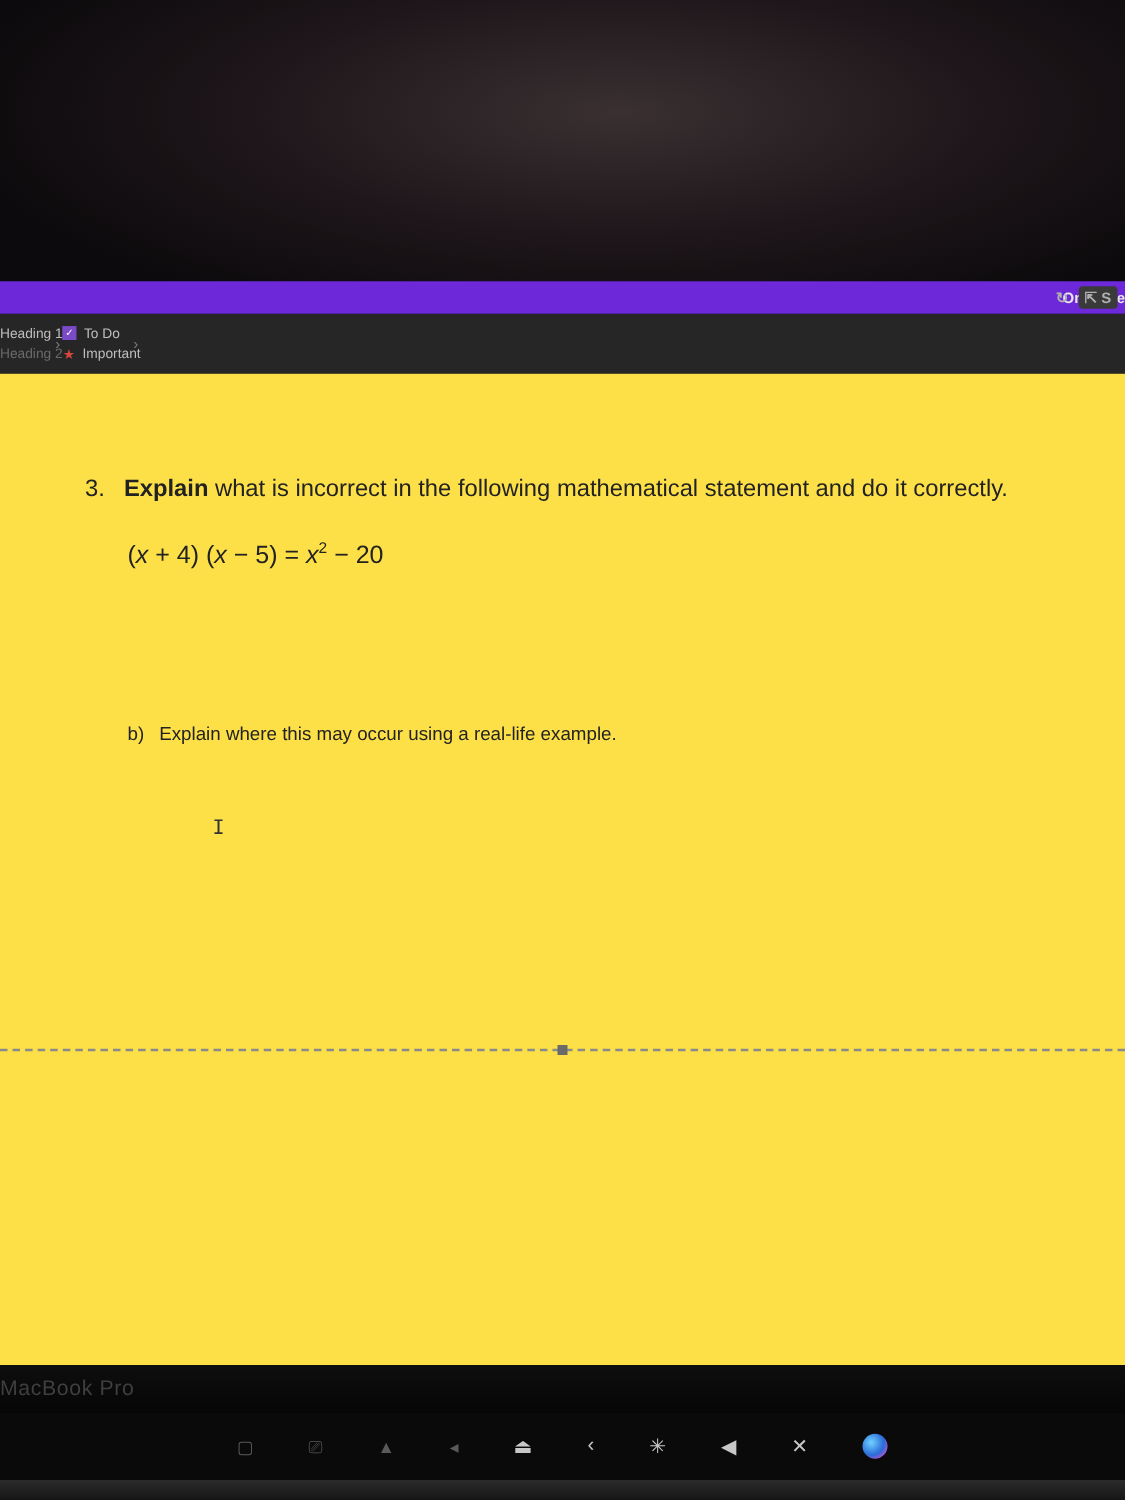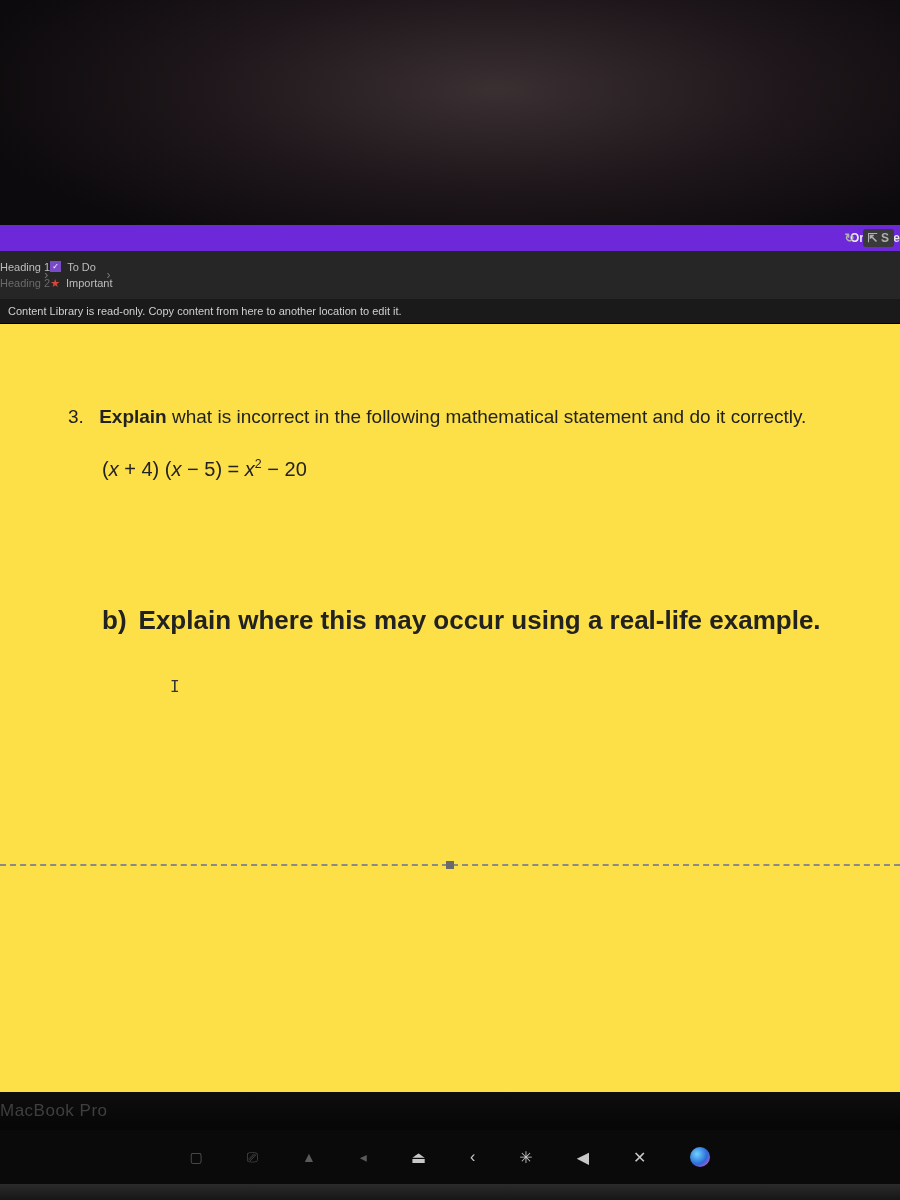--- a/index.html
+++ b/index.html
@@ -115,21 +115,21 @@
   .q3 { margin-bottom: 26px; }
   .q3 .num { font-weight: 400; margin-right: 10px; }
   .q3 .lead { font-weight: 700; }
   .equation {
     font-family: Liberation Sans, sans-serif;
     font-size: 20px;
     margin: 10px 0 0 34px;
   }
   .equation sup { font-size: 0.62em; vertical-align: super; line-height: 0; }
   .equation .xi { font-style: italic; }
-  .qb { margin-top: 120px; margin-left: 34px; font-size: 26px; font-weight: bold; }
+  .qb { margin-top: 120px; margin-left: 34px; font-size: 15px; }
   .qb .num { margin-right: 12px; }
 
   .cursor {
     position: absolute;
     left: 170px;
     top: 352px;
     font-family: monospace;
     font-size: 16px;
     color: #333;
   }
@@ -214,23 +214,20 @@
         <span class="cb">✓</span>
         <span>To Do</span>
       </div>
       <div class="ribbon-item">
         <span class="star">★</span>
         <span>Important</span>
       </div>
     </div>
   </div>
 
-  <div class="banner">
-    <span>Content Library is read-only. Copy content from here to another location to edit it.</span>
-  </div>
 
   <div class="page">
 
     <div class="q3">
       <span class="num">3.</span>
       <span class="lead">Explain</span><span> what is incorrect in the following mathematical statement and do it correctly.</span>
     </div>
 
     <div class="equation">
       <span>(</span><span class="xi">x</span><span> + 4) (</span><span class="xi">x</span><span> − 5) = </span><span class="xi">x</span><sup>2</sup><span> − 20</span>

